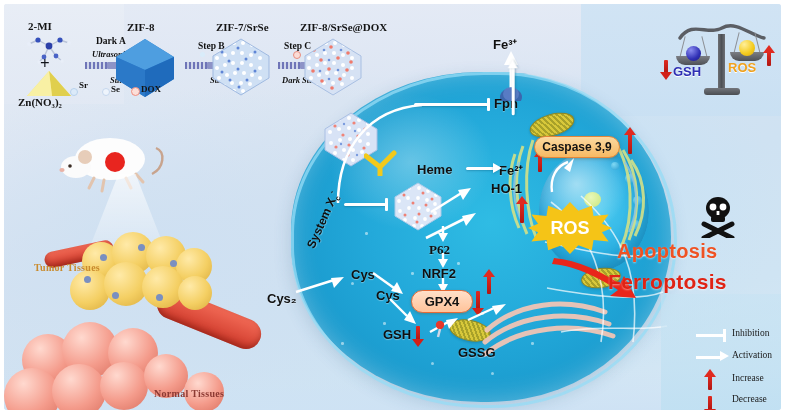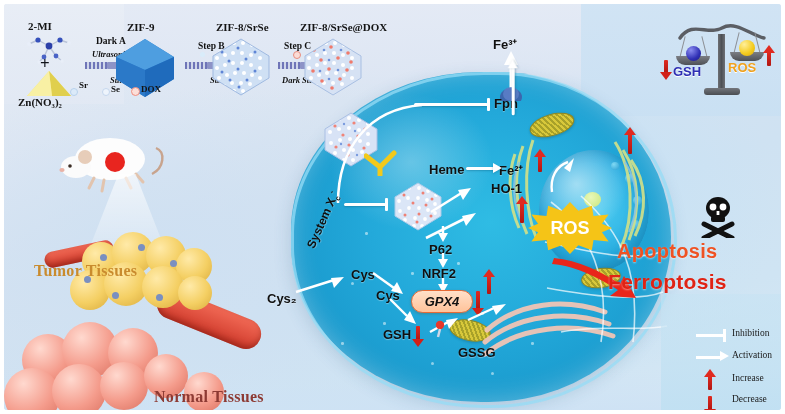--- a/index.html
+++ b/index.html
@@ -91,39 +91,39 @@
     background:#ec2a1a;color:#fff;font-family:"Liberation Sans",sans-serif;font-weight:bold;
     filter:drop-shadow(0 0 2.5px #f7d117) drop-shadow(0 2px 3px rgba(120,20,0,.35));
     clip-path:polygon(50% 0%,60% 17%,76% 7%,78% 27%,96% 24%,88% 42%,100% 50%,88% 58%,96% 76%,78% 73%,76% 93%,60% 83%,50% 100%,40% 83%,24% 93%,22% 73%,4% 76%,12% 58%,0% 50%,12% 42%,4% 24%,22% 27%,24% 7%,40% 17%);}
   .burst .bt{position:relative;z-index:3;}
   .burstring{position:absolute;left:-4px;top:-4px;right:-4px;bottom:-4px;background:#f5c417;z-index:-1;
     clip-path:polygon(50% 0%,60% 17%,76% 7%,78% 27%,96% 24%,88% 42%,100% 50%,88% 58%,96% 76%,78% 73%,76% 93%,60% 83%,50% 100%,40% 83%,24% 93%,22% 73%,4% 76%,12% 58%,0% 50%,12% 42%,4% 24%,22% 27%,24% 7%,40% 17%);}
 
   .pill{position:absolute;border-radius:999px;background:linear-gradient(180deg,#fcd9a0,#f7b963);
     border:1.6px solid #e2863a;color:#121212;font-family:"Liberation Sans",sans-serif;font-weight:bold;
     display:flex;align-items:center;justify-content:center;box-shadow:0 1px 3px rgba(120,60,0,.28);}
-  .pill.pink{background:linear-gradient(180deg,#ffe0c9,#ffc39a);border-color:#e76a35;font-style:italic;}
+  .pill.pink{background:linear-gradient(180deg,#ffe0c9,#ffc39a);border-color:#e76a35;}
 
   .deathword{position:absolute;font-family:"Liberation Sans",sans-serif;font-weight:bold;
     text-shadow:0 1px 2px rgba(255,255,255,.5);letter-spacing:.3px;}
 
   
   .scale-post{position:absolute;background:linear-gradient(90deg,#6d6f74,#4d5055,#6d6f74);}
   .scale-pan{position:absolute;height:9px;border-radius:0 0 40px 40px;
     background:linear-gradient(180deg,#7b7e84,#4e5156);}
   .scale-str{position:absolute;width:1px;background:#8b8e93;}
   .ball{position:absolute;border-radius:50%;}
 
   
   .skull{position:absolute;color:#111;}
 
   
   .lgtxt{font-family:"Liberation Serif",serif;color:#1a1a1a;font-size:9.5px;}
 
-  .tissue-lab{font-family:"Liberation Serif",serif;font-weight:bold;font-size:16px;letter-spacing:.3px;}
+  .tissue-lab{font-family:"Liberation Serif",serif;font-weight:bold;font-size:10px;letter-spacing:.3px;}
 
   .mouse{position:absolute;}
   .beam{position:absolute;background:linear-gradient(180deg,rgba(255,255,255,.75),rgba(255,255,255,.12));
     clip-path:polygon(40% 0%,60% 0%,100% 100%,0% 100%);}
   .tumorball{position:absolute;border-radius:50%;
     background:radial-gradient(circle at 35% 30%,#ffeaa8,#f4cf63 55%,#d9ab3c 100%);}
   .normball{position:absolute;border-radius:50%;
     background:radial-gradient(circle at 35% 28%,#ffd9cf,#f49b8b 55%,#d96f5e 100%);}
   .vessel{position:absolute;border-radius:40px;
     background:linear-gradient(180deg,#f26a56,#cf3a2b);box-shadow:inset 0 -3px 6px rgba(110,20,10,.5);}
@@ -163,36 +163,36 @@
     <polygon points="23,1 26,26 1,26" fill="#f8f0a4"></polygon>
   </svg>
   <div class="t syn-title" style="left:14px;top:92px;">Zn(NO₃)₂</div>
 
   <div class="dashes" style="left:81px;top:58px;"></div>
   <div class="arrowbar" style="left:103px;top:58px;width:48px;"></div>
   <div class="t step" style="left:92px;top:32px;">Dark A</div>
   <div class="t stepi" style="left:88px;top:45px;">Ultrasonic</div>
   <div class="t stepi" style="left:106px;top:71px;">Stir</div>
 
-  <div class="t syn-title" style="left:123px;top:17px;">ZIF-9</div>
+  <div class="t syn-title" style="left:123px;top:17px;">ZIF-8</div>
   <svg style="position:absolute;left:108px;top:33px;" width="66" height="62">
     <polygon points="33,2 62,20 62,42 33,60 4,42 4,20" fill="#2f7fd0"></polygon>
     <polygon points="33,2 62,20 33,33 4,20" fill="#4e9ee0"></polygon>
     <polygon points="33,33 62,20 62,42 33,60" fill="#1f6bbc"></polygon>
     <polygon points="33,33 4,20 4,42 33,60" fill="#2b79c8"></polygon>
   </svg>
 
   <div class="dashes" style="left:181px;top:58px;"></div>
   <div class="arrowbar" style="left:203px;top:58px;width:40px;"></div>
   <div class="t step" style="left:194px;top:37px;">Step B</div>
   <div class="t stepi" style="left:206px;top:71px;">Stir</div>
   <div class="dot" style="left:196px;top:48px;width:5px;height:5px;background:#d9ecfa;"></div>
   <div class="dot" style="left:214px;top:46px;width:5px;height:5px;background:#eaf3fc;"></div>
 
-  <div class="t syn-title" style="left:212px;top:17px;">ZIF-8/SrSe</div>
+  <div class="t syn-title" style="left:212px;top:17px;">ZIF-7/SrSe</div>
   <svg style="position:absolute;left:206px;top:34px;" width="62" height="58">
     <defs>
           <clipPath id="hexA">
             <polygon points="31,1 59,18 59,40 31,57 3,40 3,18"></polygon>
           </clipPath>
         </defs>
     <g clip-path="url(#hexA)">
       <rect x="0" y="0" width="62" height="58" fill="#cfe0f4"></rect>
       <g fill="#ffffff">
         <circle cx="8" cy="10" r="2"></circle>
@@ -556,21 +556,21 @@
   </svg>
 
   <div class="t lab" style="left:490px;top:92px;">Fpn</div>
   <div class="warr inh" style="left:410px;top:99px;width:74px;transform:rotate(0deg);"></div>
   <svg style="position:absolute;left:330px;top:95px;" width="92" height="108">
     <path d="M4 104 C4 50, 34 10, 88 6" stroke="#ffffff" stroke-width="2.6" fill="none"></path>
   </svg>
 
   <div class="warr head" style="left:509px;top:110px;width:48px;transform:rotate(-90deg);transform-origin:left center;"></div>
 
-  <div class="t lab" style="left:413px;top:158px;margin-left:12px;">Heme</div>
+  <div class="t lab" style="left:413px;top:158px;">Heme</div>
   <div class="t lab" style="left:459px;top:177px;margin-left:28px;">HO-1</div>
   <div class="t lab" style="left:495px;top:157px;">Fe²⁺</div>
   <div class="warr head" style="left:462px;top:163px;width:28px;"></div>
   <svg style="position:absolute;left:425px;top:182px;" width="46" height="30">
     <path d="M2 26 L34 6" stroke="#fff" stroke-width="2.6"></path>
     <path d="M42 2 L34 14 L29 4 Z" fill="#fff"></path>
   </svg>
   <svg style="position:absolute;left:420px;top:204px;" width="60" height="34">
     <path d="M2 30 L42 10" stroke="#fff" stroke-width="2.6"></path>
     <path d="M52 5 L42 18 L38 8 Z" fill="#fff"></path>
@@ -605,21 +605,21 @@
   <div class="t lab" style="left:454px;top:341px;">GSSG</div>
   <svg style="position:absolute;left:424px;top:310px;" width="34" height="24">
     <path d="M2 18 L20 8" stroke="#fff" stroke-width="2.4"></path>
     <path d="M30 4 L21 15 L18 6 Z" fill="#fff"></path>
   </svg>
   <svg style="position:absolute;left:428px;top:316px;" width="16" height="18">
     <circle cx="8" cy="5" r="4.2" fill="#e8372a"></circle>
     <path d="M8 9 L6 17" stroke="#cfd7e6" stroke-width="2.4"></path>
   </svg>
 
-  <div class="t lab" style="left:425px;top:238px;">P62</div>
+  <div class="t lab" style="left:425px;top:238px;font-family:Liberation Serif, serif;">P62</div>
   <div class="t lab" style="left:418px;top:262px;">NRF2</div>
   <svg style="position:absolute;left:432px;top:222px;" width="14" height="18">
     <path d="M7 0 L7 9" stroke="#fff" stroke-width="2.4"></path>
         <path d="M7 16 L2 7 L12 7 Z" fill="#fff"></path>
   </svg>
   <svg style="position:absolute;left:432px;top:249px;" width="14" height="16">
     <path d="M7 0 L7 8" stroke="#fff" stroke-width="2.4"></path>
         <path d="M7 15 L2 6 L12 6 Z" fill="#fff"></path>
   </svg>
   <svg style="position:absolute;left:432px;top:274px;" width="14" height="16">
@@ -634,20 +634,21 @@
     <path d="M2 20 L28 8" stroke="#fff" stroke-width="2.4"></path>
         <path d="M40 4 L30 15 L26 6 Z" fill="#fff"></path>
   </svg>
 
   <div class="burst" style="left:524px;top:198px;width:84px;height:52px;font-size:18px;">
     <div class="burstring"></div>
         <span class="bt">ROS</span>
   </div>
   <div class="rarr up" style="left:516px;top:199px;height:20px;"></div>
 
+  <div class="pill" style="left:530px;top:132px;width:84px;height:20px;font-size:12px;">Caspase 3,9</div>
   <div class="rarr up" style="left:624px;top:130px;height:20px;"></div>
   <svg style="position:absolute;left:540px;top:152px;" width="32" height="38">
     <path d="M8 36 C6 22,12 10,24 6" stroke="#fff" stroke-width="2.4" fill="none"></path>
     <path d="M30 2 L20 12 L26 16 Z" fill="#fff"></path>
   </svg>
 
   <svg style="position:absolute;left:546px;top:252px;" width="90" height="48">
     <path d="M2 8 C28 10, 52 24, 68 34 L60 40 L86 42 L74 20 L70 28 C52 16, 28 4, 4 2 Z" fill="#e8261b"></path>
   </svg>
 

